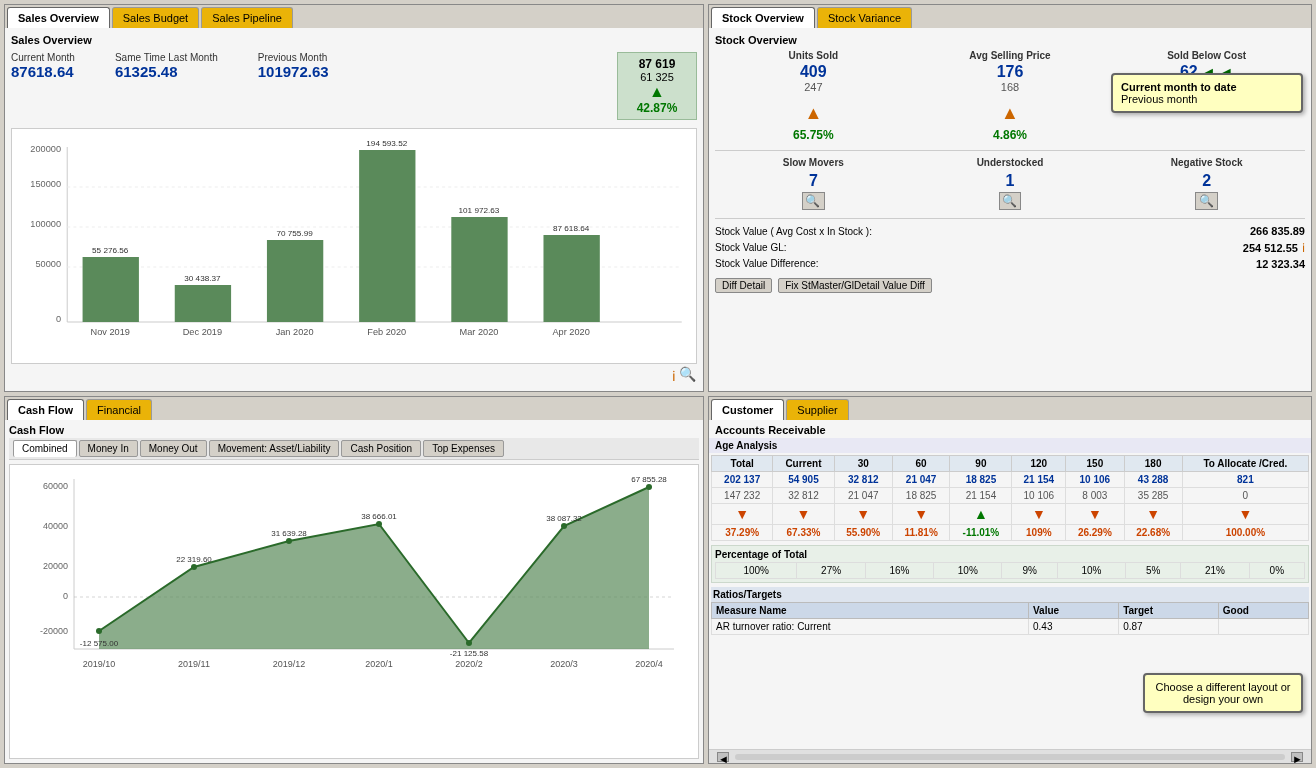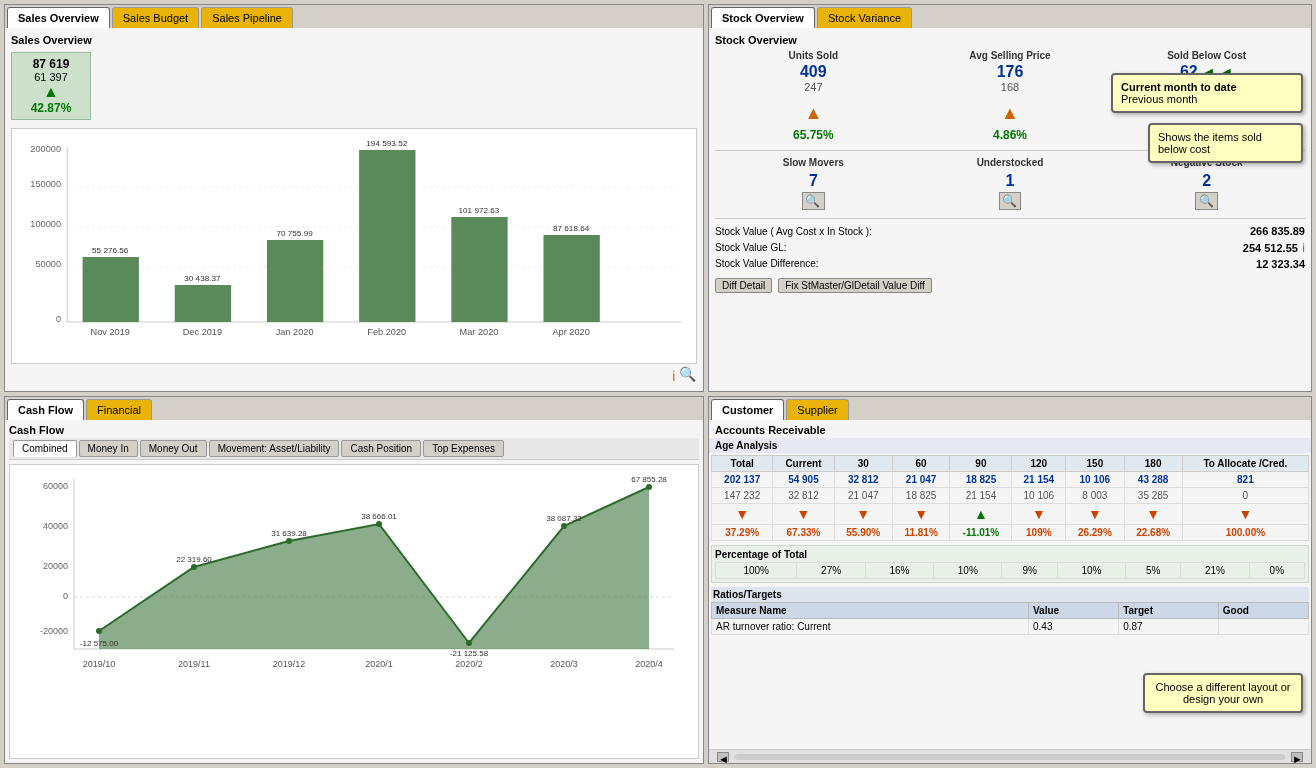--- a/index.html
+++ b/index.html
@@ -58,24 +58,38 @@
       <div class="tab-bar" style="background: #d4d0c8; padding: 2px 2px 0;">
         <div class="tab active">Sales Overview</div>
         <div class="tab">Sales Budget</div>
         <div class="tab">Sales Pipeline</div>
       </div>
 
       <div style="flex: 1; display: flex; flex-direction: column; padding: 6px; background: #f5f5f5;">
         <div style="font-size: 11px; font-weight: bold; margin-bottom: 6px;">Sales Overview</div>
 
         <div style="display: flex; align-items: flex-start; margin-bottom: 8px;">
+          <div style="flex: 1; display: flex; gap: 40px;">
+            <div>
+              <div style="font-size: 10px; color: #333;">Current Month</div>
+              <div style="font-size: 15px; font-weight: bold; color: #003399;">87618.64</div>
+            </div>
+            <div>
+              <div style="font-size: 10px; color: #333;">Same Time Last Month</div>
+              <div style="font-size: 15px; font-weight: bold; color: #003399;">61325.48</div>
+            </div>
+            <div>
+              <div style="font-size: 10px; color: #333;">Previous Month</div>
+              <div style="font-size: 15px; font-weight: bold; color: #003399;">101972.63</div>
+            </div>
+          </div>
 
           <div style="background: #cce0cc; border: 1px solid #99bb99; padding: 4px 10px; text-align: center; min-width: 80px;">
             <div style="font-weight: bold; font-size: 12px;">87 619</div>
-            <div style="font-size: 11px;">61 397</div>
+            <div style="font-size: 11px;">61 325</div>
             <div style="color: #007700; font-size: 16px;">▲</div>
             <div style="font-weight: bold; font-size: 12px; color: #007700;">42.87%</div>
           </div>
         </div>
 
         <div style="flex: 1; background: white; border: 1px solid #ccc; padding: 8px 4px 4px;">
           <svg width="100%" height="220" viewBox="0 0 660 220" preserveAspectRatio="none">
 
             <line x1="50" y1="10" x2="50" y2="185" stroke="#ccc" stroke-width="1"></line>
             <line x1="50" y1="185" x2="650" y2="185" stroke="#ccc" stroke-width="1"></line>
@@ -220,23 +234,20 @@
           <button class="small-btn">Diff Detail</button>
           <button class="small-btn">Fix StMaster/GlDetail Value Diff</button>
         </div>
       </div>
 
       <div class="tooltip-box" style="top: 68px; right: 8px; width: 192px;">
         <div style="font-weight: bold; font-size: 11px;">Current month to date</div>
         <div style="font-size: 11px;">Previous month</div>
       </div>
 
-      <div class="tooltip-box" style="top: 118px; right: 8px; width: 155px;">
-        <div style="font-size: 11px;">Shows the items sold below cost</div>
-      </div>
     </div>
   </div>
 
   <div style="display: flex; flex: 1; gap: 4px; padding: 2px 4px 4px 4px;">
 
     <div style="width: 700px; display: flex; flex-direction: column; border: 1px solid #888; background: #f0f4f0;">
 
       <div class="tab-bar" style="background: #d4d0c8; padding: 2px 2px 0;">
         <div class="tab active">Cash Flow</div>
         <div class="tab">Financial</div>

